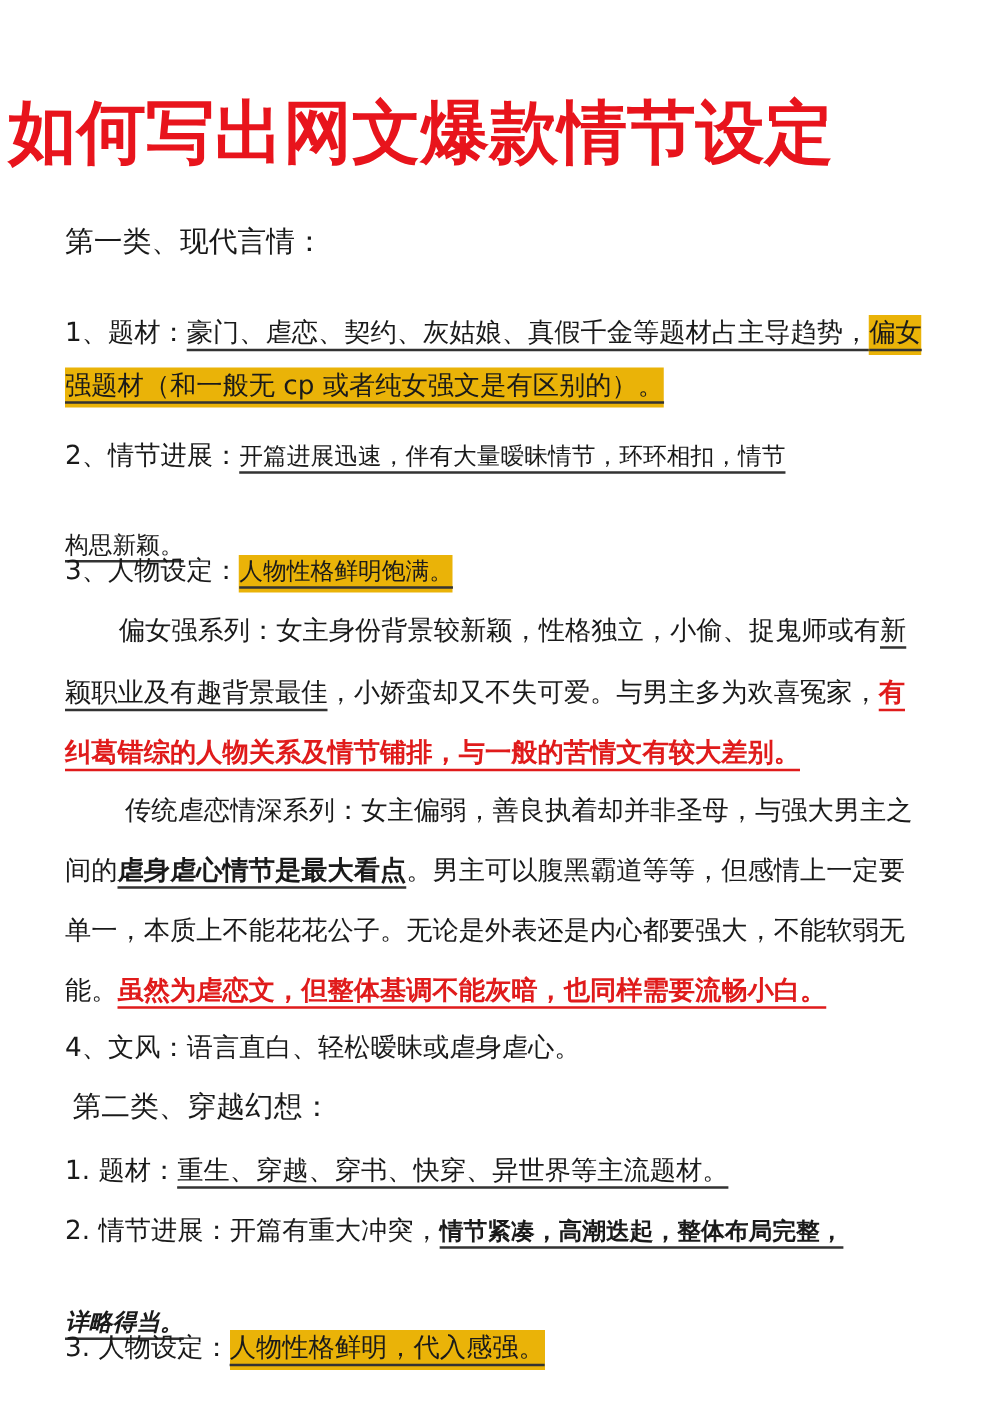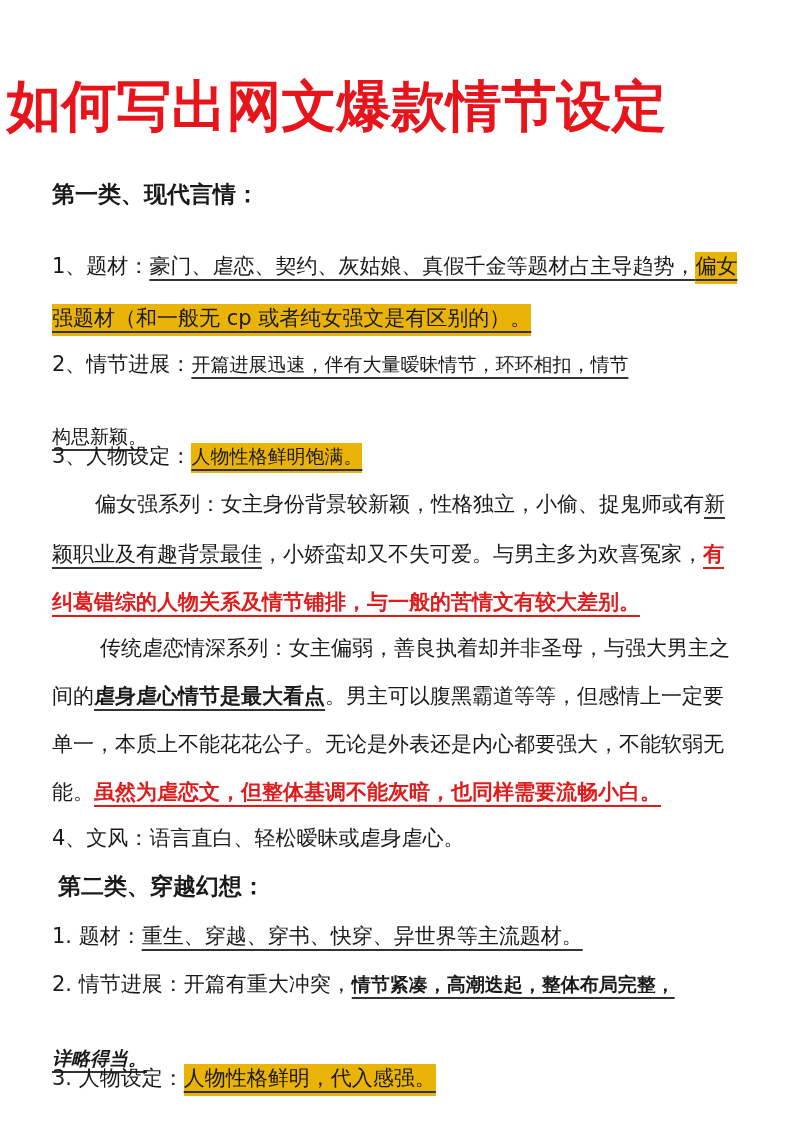--- a/index.html
+++ b/index.html
@@ -10,38 +10,38 @@
   }
   .title {
     position: absolute; left: 0; top: 66px; width: 673px;
     text-align: center; font-size: 55px; font-weight: bold;
     color: #e8141c; letter-spacing: 0px; line-height: 80px;
   }
   .line {
     position: absolute; left: 52px; white-space: nowrap;
     font-size: 21px; line-height: 36px;
   }
-  .h { font-size: 23px; font-weight: bold; }
+  .h { font-size: 23px; }
   .big { font-size: 19px; margin-top: 28px; }
   .u { text-decoration: underline; text-underline-offset: 6px; text-decoration-thickness: 2px; text-decoration-color: #333; }
   .hl { background: #eab308; padding: 2px 0 6px 0; }
   .red { color: #e01b1b; font-weight: bold; text-decoration: underline; text-underline-offset: 6px; text-decoration-thickness: 2px; text-decoration-color: #e01b1b; }
   .b { font-weight: bold; }
 </style>
 </head>
 <body>
 
 <div class="title">如何写出网文爆款情节设定</div>
 
 <div class="line h" style="top:176px;">第一类、现代言情：</div>
 
 <div class="line" style="top:248px;">
   <span>1、题材：</span><span class="u">豪门、虐恋、契约、灰姑娘、真假千金等题材占主导趋势，</span><span class="u hl">偏女</span>
 </div>
-<div class="line" style="top:300px;">
+<div class="line" style="top:290px;">
   <span class="u hl">强题材（和一般无 cp 或者纯女强文是有区别的）。</span>
 </div>
 
 <div class="line" style="top:346px;">
   <span>2、情节进展：</span><span class="u big">开篇进展迅速，伴有大量暧昧情节，环环相扣，情节</span>
 </div>
 <div class="line big" style="top:390px;">
   <span class="u">构思新颖。</span>
 </div>
 

